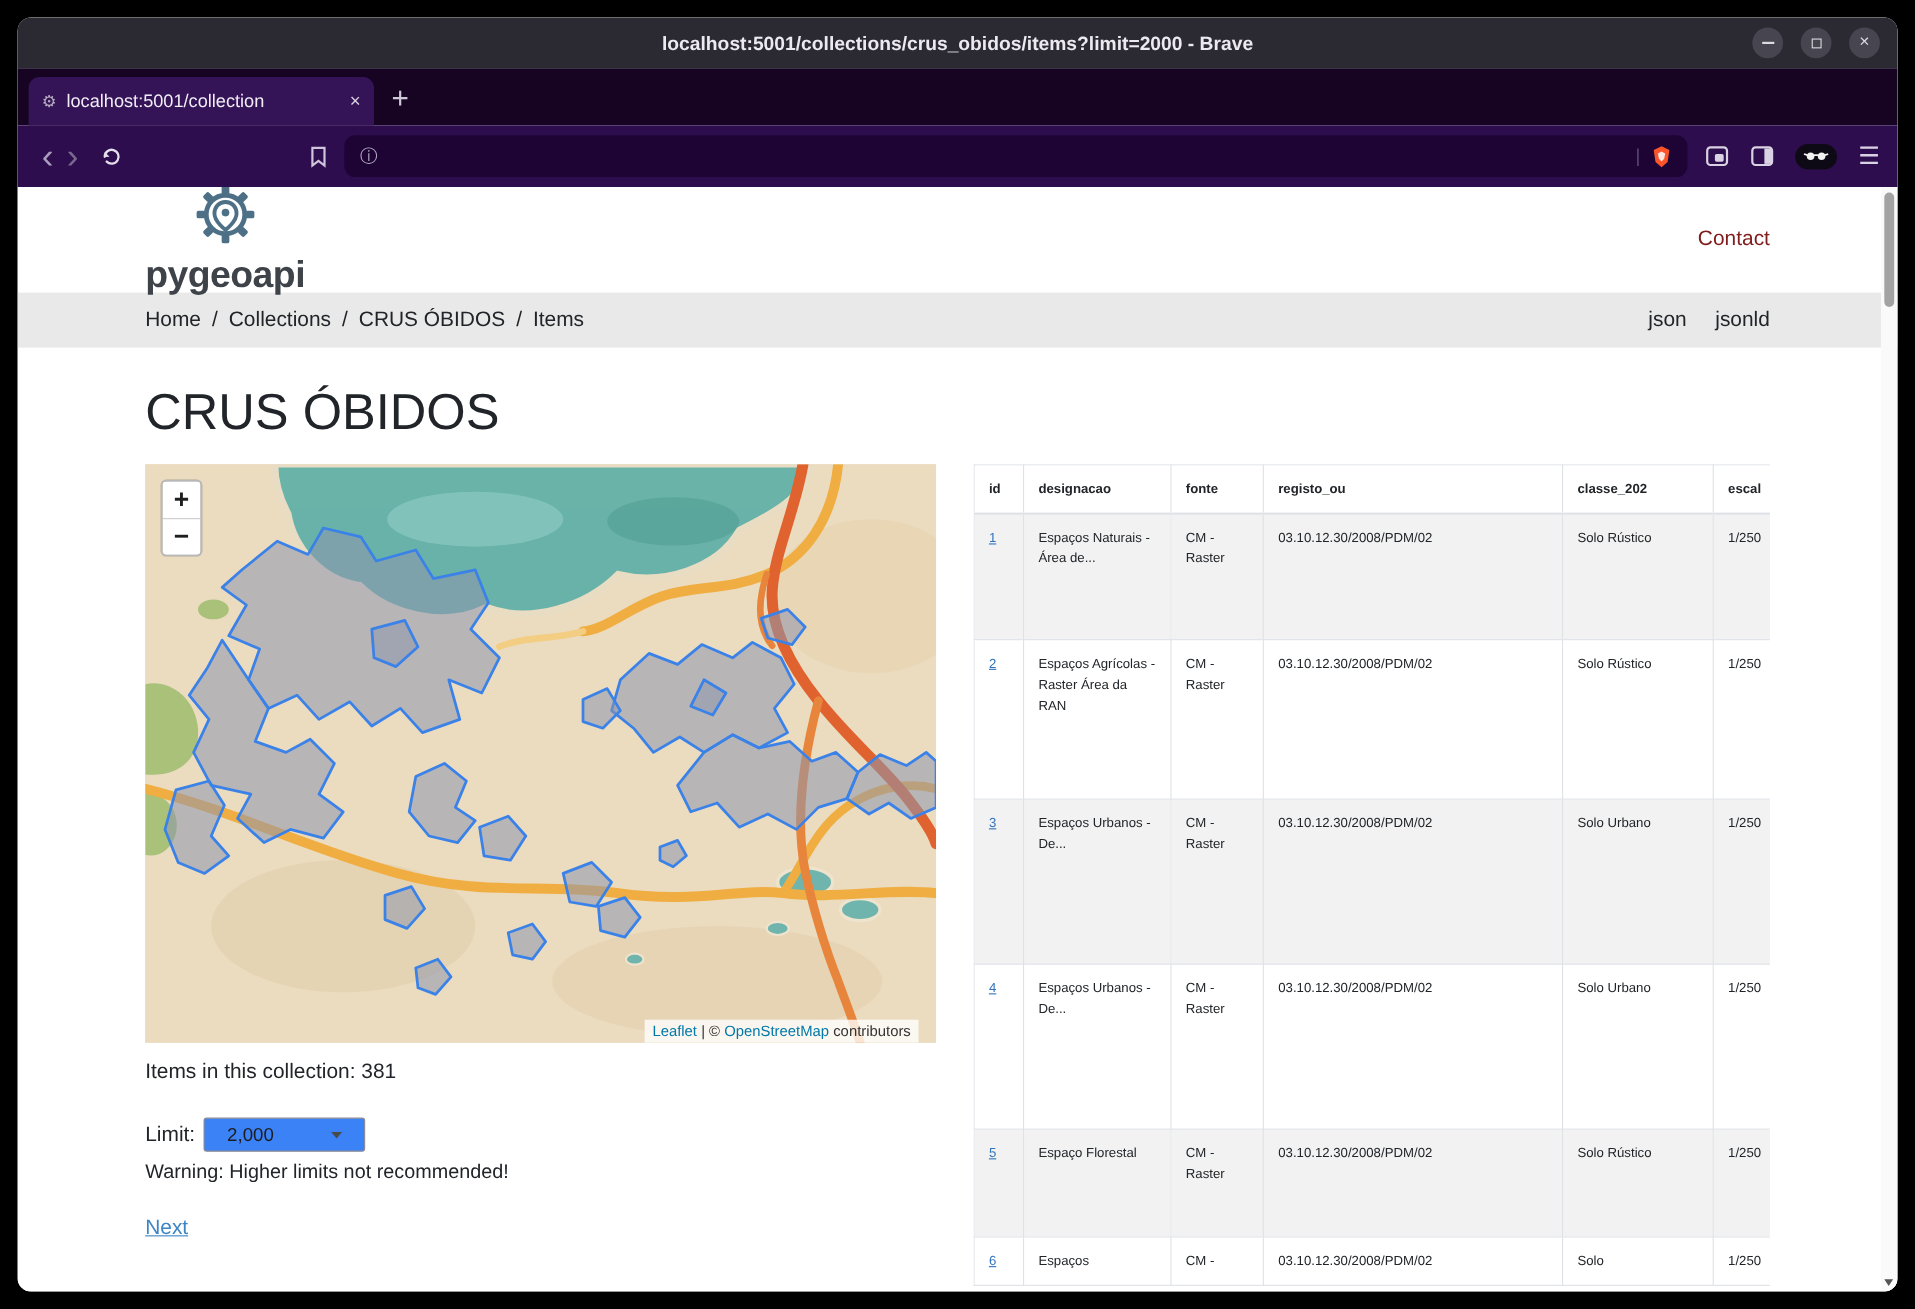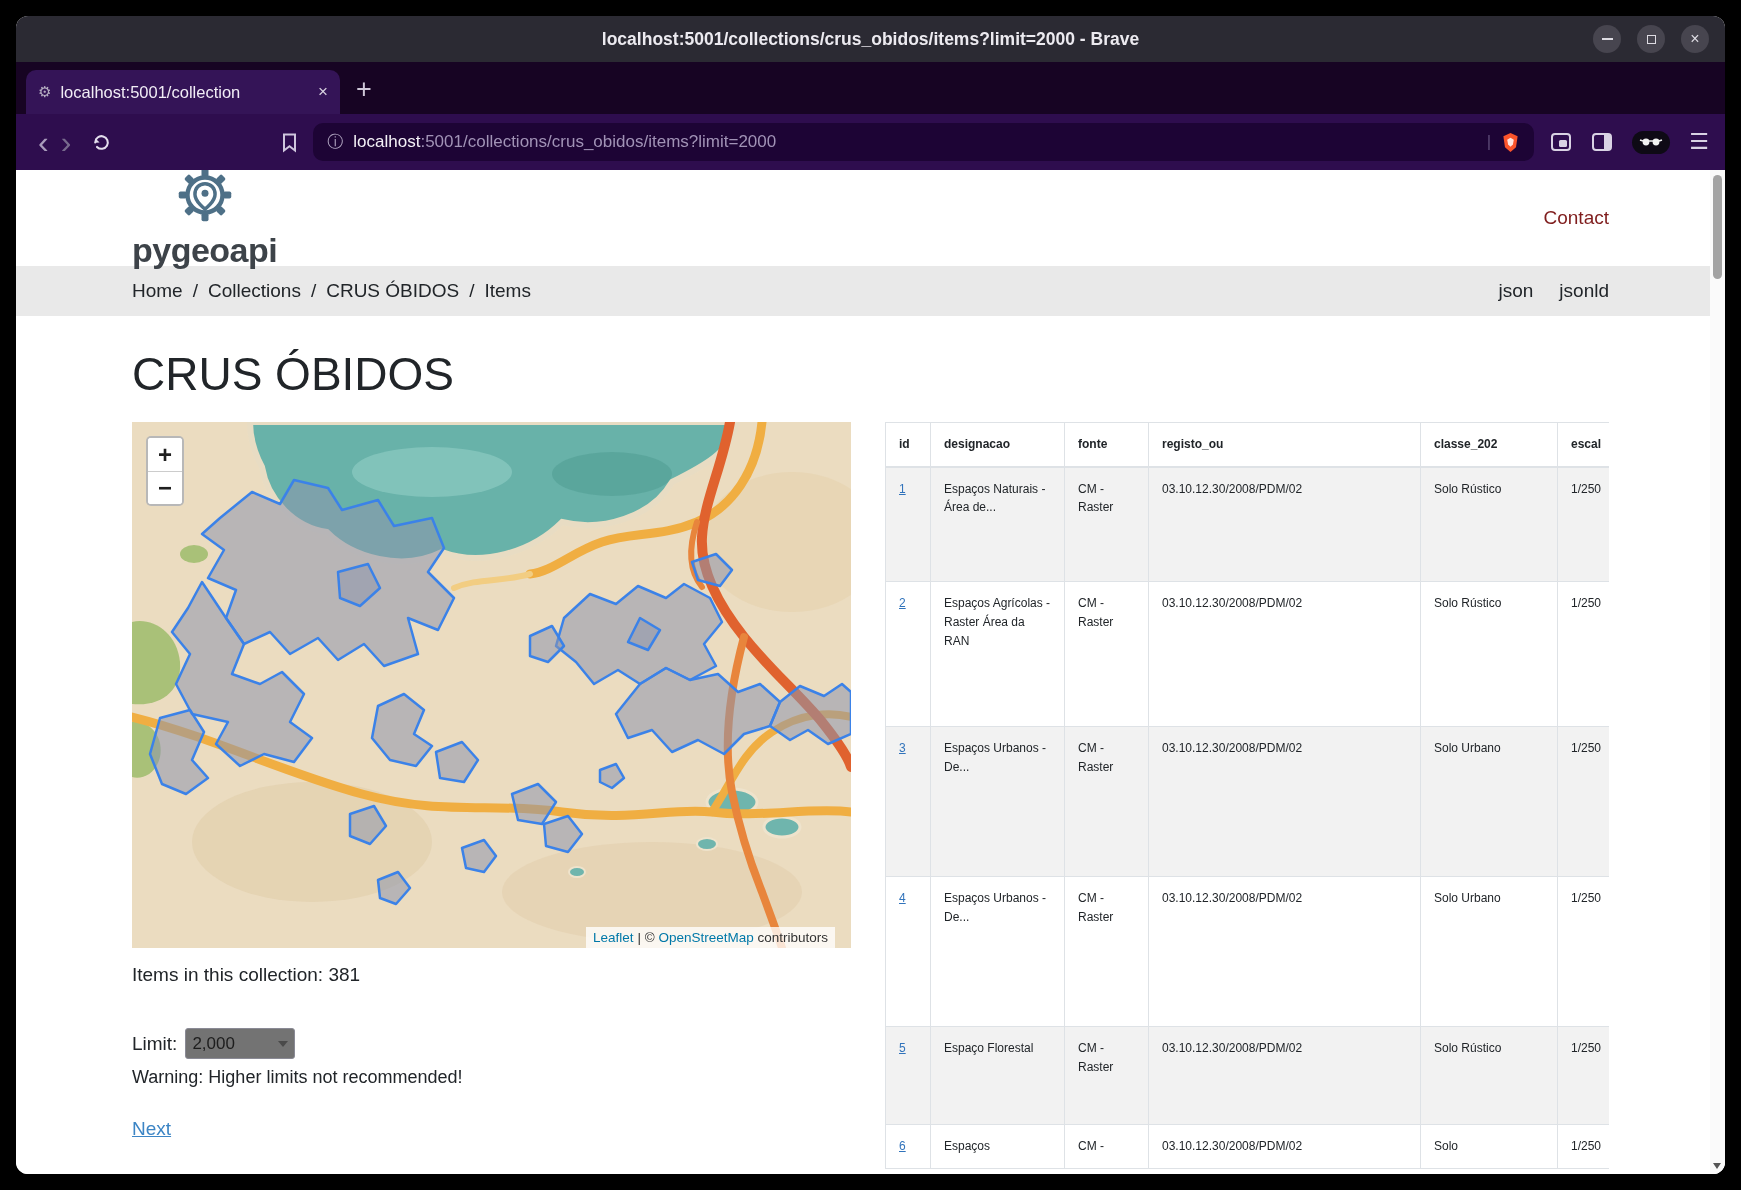--- a/index.html
+++ b/index.html
@@ -65,22 +65,22 @@
 
   .map { width:719px; height:526px; position:relative; background:#ebdcc0; overflow:hidden; }
   .map svg.basemap { position:absolute; left:0; top:0; }
   .zoomctl { position:absolute; left:14px; top:14px; width:38px; border:2px solid rgba(0,0,0,0.28); border-radius:5px; overflow:hidden; background:#fff; z-index:5; }
   .zoombtn { width:100%; height:33px; background:#fff; border:none; font-size:24px; font-weight:700; color:#1f1f1f; cursor:pointer; line-height:1; }
   .zoombtn + .zoombtn { border-top:1px solid #ccc; }
   .attribution { position:absolute; right:16px; bottom:0; background:rgba(255,255,255,0.78); padding:3px 7px; font-size:13.5px; color:#333; z-index:5; }
   .attribution a { color:#0078a8; text-decoration:none; cursor:pointer; }
 
   .items-count { margin-top:16px; font-size:19px; color:#212529; }
-  .limit-row { margin-top:42px; display:flex; align-items:center; gap:8px; font-size:19px; color:#212529; }
-  .select-box { width:110px; height:31px; background:#737373; border:1px solid #8a8a95; border-radius:3px; display:flex; align-items:center; padding:0 6px; cursor:pointer; font-size:17px; color:#1d1d1d; }
+  .limit-row { margin-top:30px; display:flex; align-items:center; gap:8px; font-size:19px; color:#212529; }
+  .select-box { width:147px; height:31px; background:#3b82f6; border:1px solid #8a8a95; border-radius:3px; display:flex; align-items:center; padding:0 20px; cursor:pointer; font-size:17px; color:#1d1d1d; }
   .select-box .sel-spacer { flex:1; }
   .dd-arrow { width:0; height:0; border-left:5px solid transparent; border-right:5px solid transparent; border-top:6px solid #4a4a4a; }
   .warning { margin-top:8px; font-size:18px; color:#212529; }
   .next-link { display:inline-block; margin-top:30px; font-size:19px; color:#3c85c5; text-decoration:underline; cursor:pointer; }
 
   .right-col { flex:1; overflow:hidden; }
   table.items { border-collapse:collapse; table-layout:fixed; width:812px; font-size:12px; color:#212529; }
   table.items th, table.items td { border:1px solid #dee2e6; padding:12px 13px; text-align:left; vertical-align:top; line-height:1.55; overflow:hidden; }
   table.items th { font-weight:700; border-bottom:2px solid #dee2e6; }
   tbody tr:nth-child(odd) { background:#f2f2f2; }
@@ -134,21 +134,20 @@
           <path d="M4.2 6.2 L4.2 10.8 L8.6 10.5 Z" fill="#e4deed"></path>
         </svg>
     </button>
     <button class="bookmark-btn">
       <svg width="19" height="21" viewBox="0 0 19 21">
           <path d="M4 2.5 h11 v16 l-5.5 -4.2 L4 18.5 Z" fill="none" stroke="#cfc6dd" stroke-width="2"></path>
         </svg>
     </button>
     <div class="urlbar">
       <span class="info-i">ⓘ</span>
-      <span><span class="url-host">localhost</span><span class="url-rest">:5001/collections/crus_obidos/items?limit=2000</span></span>
       <span class="url-spacer"></span>
       <span class="url-sep">|</span>
       <svg width="19" height="21" viewBox="0 0 20 22">
           <path d="M10 1 L17.5 4.5 L15.8 16 L10 21 L4.2 16 L2.5 4.5 Z" fill="#fb542b"></path>
           <path d="M10 6 L13.5 8 L12.5 13 L10 15.5 L7.5 13 L6.5 8 Z" fill="#ffffff" opacity="0.85"></path>
         </svg>
     </div>
     <div class="nav-right">
       <button>
         <svg width="22" height="20" viewBox="0 0 22 20">

